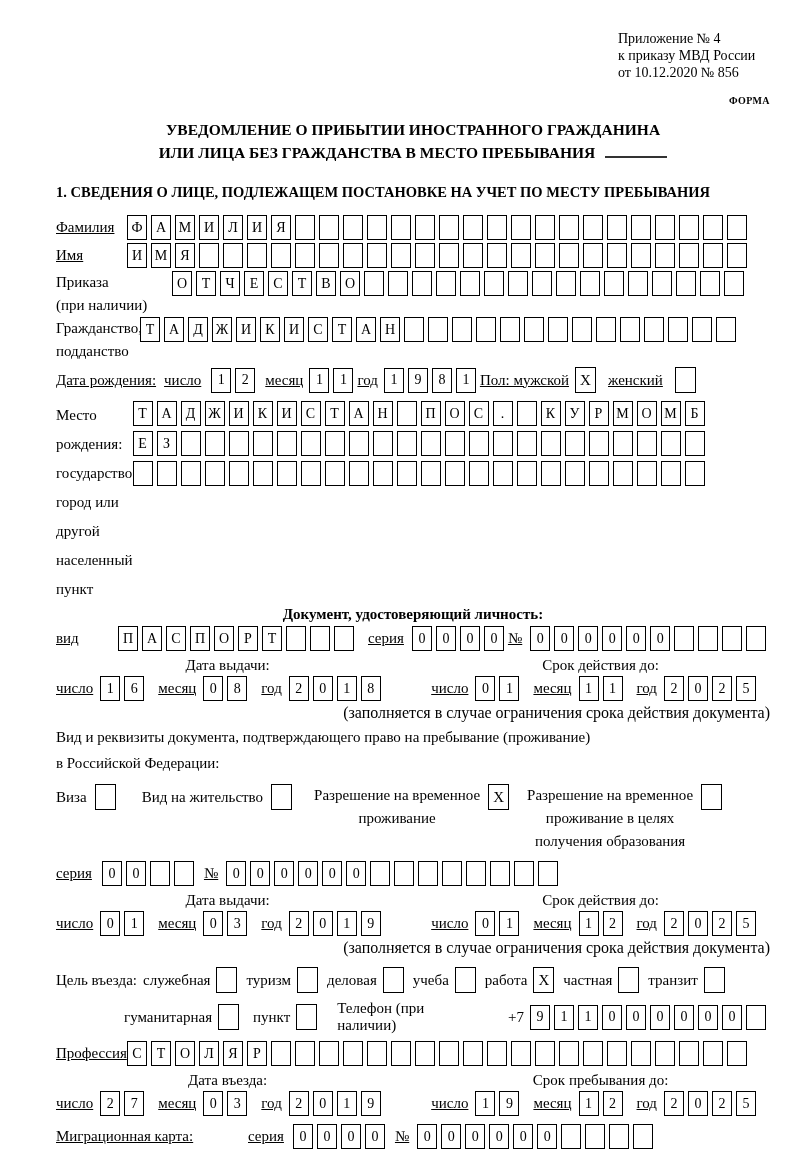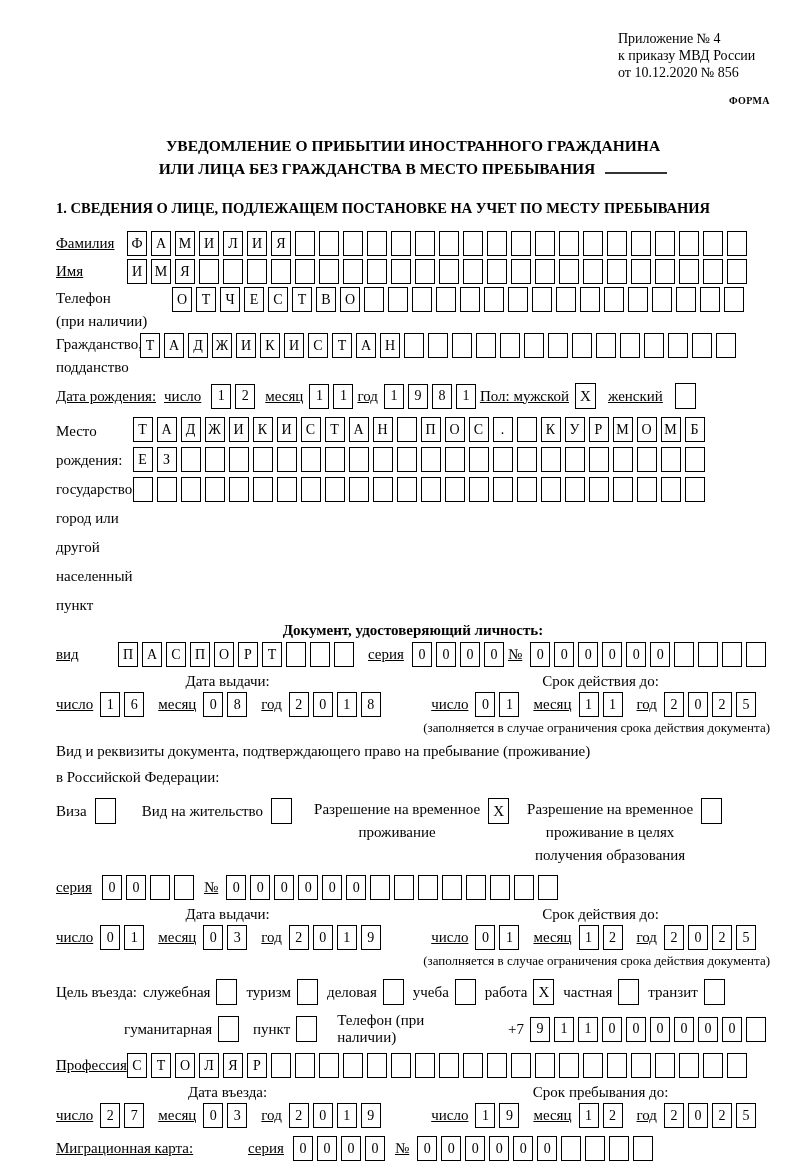--- a/index.html
+++ b/index.html
@@ -5,21 +5,21 @@
   html,body{margin:0;padding:0;background:#fff;}
   .page{
     position:relative; width:800px; height:1163px; background:#ffffff; color:#000;
     font-family:"Liberation Serif", serif; font-size:15px; box-sizing:border-box;
     padding:30px 30px 0 56px; overflow:hidden;
   }
   
   .topright{margin-left:562px; line-height:17px; font-size:14px;}
   .topright .ed{font-size:13px; margin-top:4px; line-height:16px;}
   .forma{text-align:right; font-weight:bold; font-size:10px; margin-top:14px; letter-spacing:.4px;}
-  .title{text-align:center; font-weight:bold; font-size:15.5px; margin-top:28px; line-height:23px;}
+  .title{text-align:center; font-weight:bold; font-size:15.5px; margin-top:12px; line-height:23px;}
   .blank{display:inline-block; width:62px; border-bottom:2px solid #333; height:12px; margin-left:10px;}
   .sec{font-weight:bold; font-size:14.5px; margin-top:20px; margin-bottom:14px;}
 
   .row{display:flex; align-items:center;}
   .rowtop{display:flex; align-items:flex-start;}
   .cells{display:inline-flex; flex:none;}
   .cell{
     box-sizing:border-box; flex:none; display:inline-flex; align-items:center; justify-content:center;
     width:20px; height:25px; border:1.5px solid #000; margin-right:4px; font-size:14px;
   }
@@ -36,21 +36,21 @@
   .mrlabels div{line-height:29px;}
   .cellsrow{margin-bottom:5px;}
 
   .dblock{display:flex; margin-top:6px;}
   .dleft{width:352px;}
   .dright{margin-left:32px;}
   .dtitle{text-align:center; margin-bottom:2px;}
   .drow{display:flex; align-items:center;}
   .drow .lbl{margin-right:7px;}
   .drow .cells{margin-right:10px;}
-  .note{text-align:right; font-size:13px; margin-top:3px;}
+  .note{text-align:right; font-size:16px; margin-top:3px;}
 
   .opts{display:flex; align-items:flex-start; margin-top:8px;}
   .optlbl{line-height:26px; margin-right:8px;}
   .optml{margin-right:8px; line-height:23px;}
   .optml .c{text-align:center;}
   .purpose{display:flex; align-items:center; margin-top:10px;}
   .purpose .plbl{margin-right:6px;}
   .purpose .cb{margin-right:9px;}
   .para{line-height:26px;}
 </style>
@@ -133,21 +133,21 @@
         <span class="cell"></span>
         <span class="cell"></span>
         <span class="cell"></span>
         <span class="cell"></span>
         <span class="cell"></span>
       </span>
   </div>
 
   <div class="rowtop">
     <div class="lbl2 w116">
-      <div>Телефон</div>
+      <div>Приказа</div>
       <div>(при наличии)</div>
     </div>
     <span class="cells">
         <span class="cell">О</span>
         <span class="cell">Т</span>
         <span class="cell">Ч</span>
         <span class="cell">Е</span>
         <span class="cell">С</span>
         <span class="cell">Т</span>
         <span class="cell">В</span>

